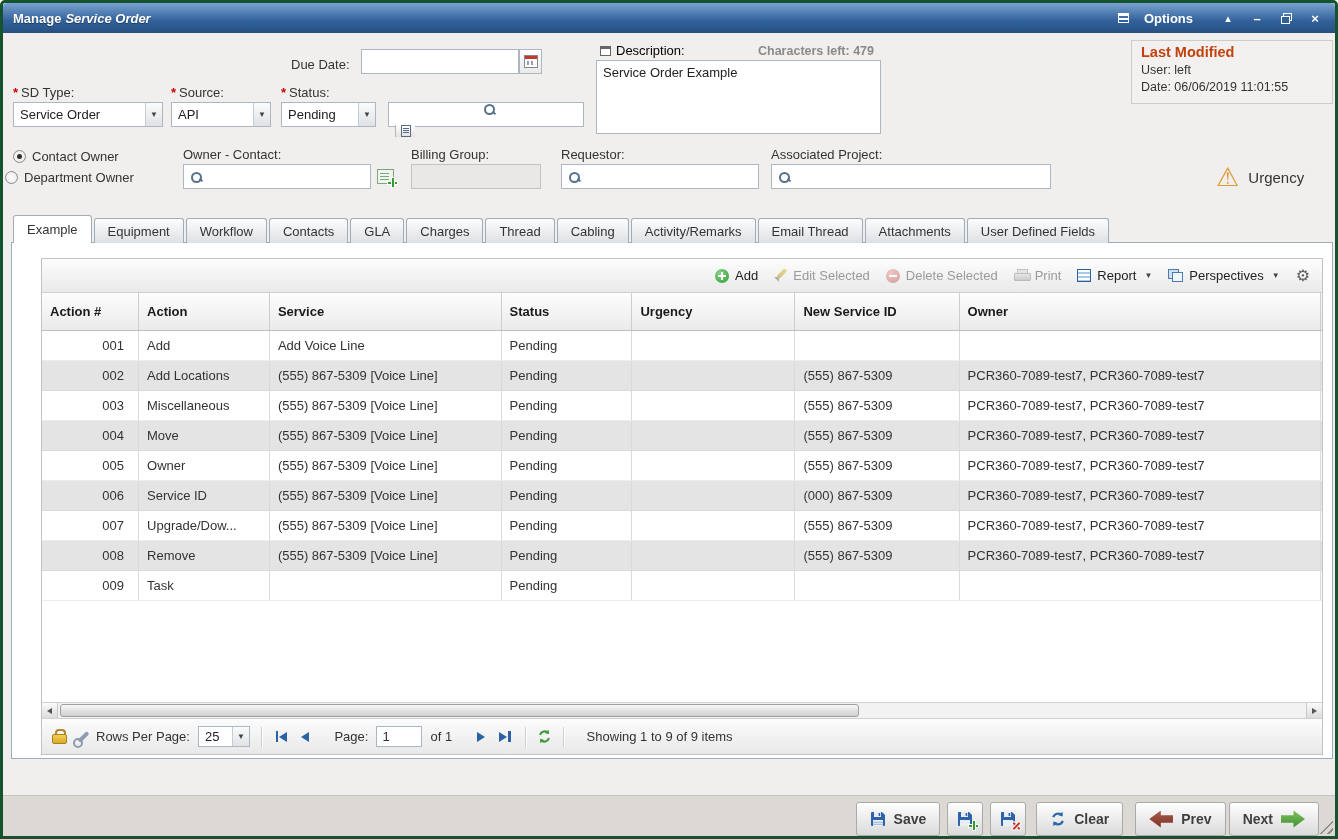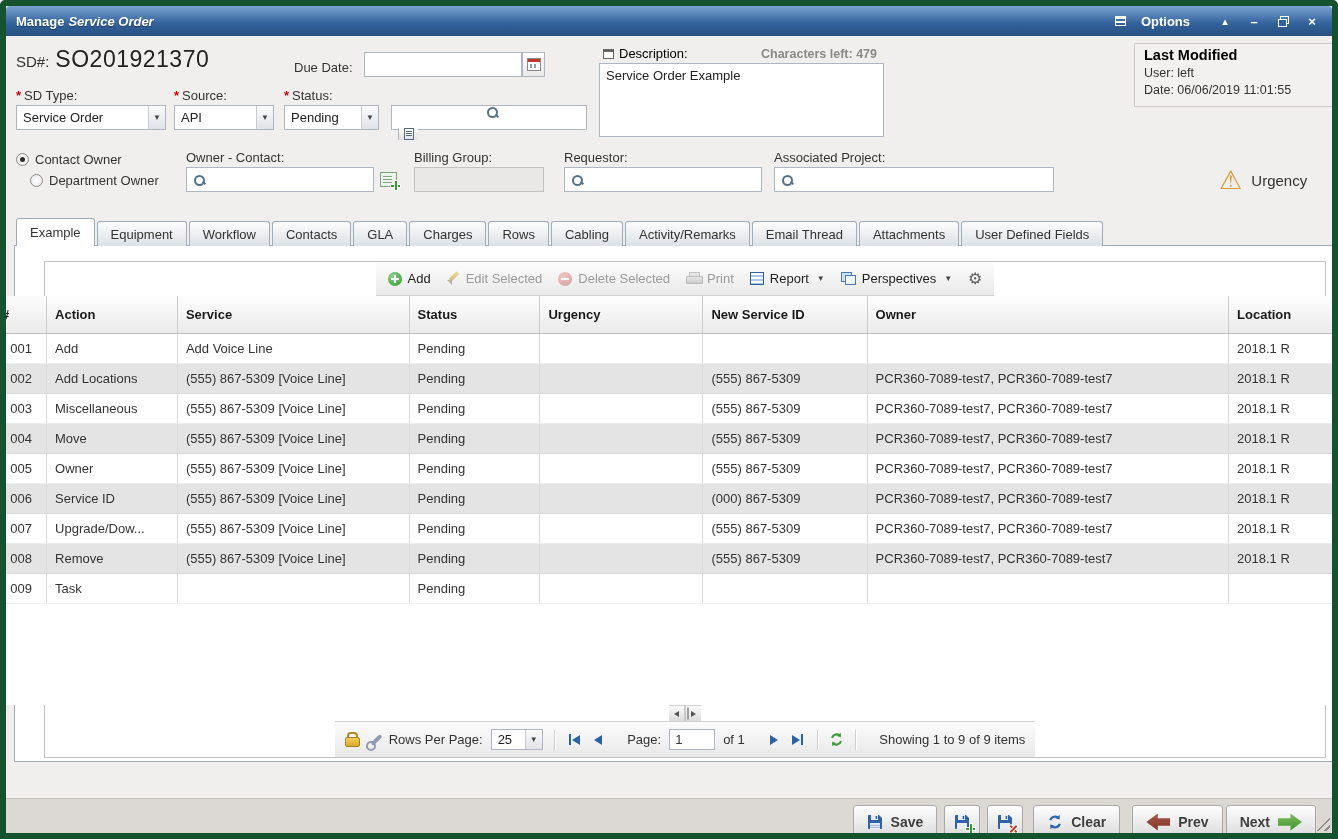--- a/index.html
+++ b/index.html
@@ -1,20 +1,20 @@
 <!DOCTYPE html>
 <html><head>
 <meta charset="utf-8">
 <style>
   * { box-sizing: border-box; margin: 0; padding: 0; }
   html,body { width:1338px; height:839px; }
   body { font-family:"Liberation Sans", sans-serif; font-size:13px; background:#fff; }
 
   .window { position:relative; width:1338px; height:839px; background:#f1efed;
-            border:6px solid #14532d; border-radius:5px 5px 0 0; overflow:hidden; }
+            border:3px solid #14532d; border-radius:5px 5px 0 0; overflow:hidden; }
 
   
   .titlebar { position:absolute; top:0; left:0; right:0; height:30px;
               background:linear-gradient(#7aa2cf,#31619b 60%,#27507f);
               border-radius:4px 4px 0 0; display:flex; align-items:center;
               justify-content:space-between; padding:0 10px; color:#fff; }
   .title { font-weight:bold; font-size:13px; text-shadow:0 1px 1px rgba(0,0,0,.4); }
   .title span { margin-right:4px; }
   .title i { font-style:italic; }
   .tb-controls { display:flex; align-items:center; gap:9px; }
@@ -59,21 +59,21 @@
 
   .desc-label-row { position:absolute; left:597px; top:10px; display:flex; align-items:center; gap:5px; }
   .descic { position:relative; width:11px; height:10px; border:1px solid #666; background:#fff; }
   .descic::before { content:""; position:absolute; top:0; left:0; right:0; height:2px; background:#666; }
   .chars-left { position:absolute; left:755px; top:11px; font-weight:bold; color:#8a8a8a; font-size:12.5px; }
   .descbox { position:absolute; left:593px; top:27px; width:285px; height:74px; background:#fff;
              border:1px solid #aeb6c2; padding:4px 6px; font-size:13px; color:#222; overflow:hidden; }
 
   .lastmod { position:absolute; left:1128px; top:7px; width:202px; height:64px;
              border:1px solid #cfccc8; background:#f3f1ef; padding:3px 9px; }
-  .lm-title { font-weight:bold; font-size:14.5px; color:#000000; margin-bottom:2px; }
+  .lm-title { font-weight:bold; font-size:14.5px; color:#c2410c; margin-bottom:2px; }
   .lm-line { font-size:12.5px; color:#333; line-height:1.35; }
 
   .mag { position:relative; width:12px; height:12px; flex:0 0 auto; }
   .mag::before { content:""; position:absolute; left:1px; top:1px; width:7px; height:7px;
                  border:2px solid #55718c; border-radius:50%; }
   .mag::after { content:""; position:absolute; left:8.5px; top:8.5px; width:4px; height:2px;
                 background:#55718c; transform:rotate(45deg); }
 
   .repbtn { width:20px; align-self:stretch; border-left:1px solid #aeb6c2;
             background:linear-gradient(#fdfdfd,#e3e3e3); display:flex; align-items:center; justify-content:center; }
@@ -102,21 +102,21 @@
   .tabpanel { position:absolute; top:212px; left:8px; width:1322px; height:544px; }
   .tabs { position:relative; z-index:2; height:28px; display:flex; align-items:flex-end; gap:2px; padding-left:2px; }
   .tab { height:25px; display:flex; align-items:center; padding:0 13px;
          background:linear-gradient(#fdfdfd,#dde0e4); border:1px solid #9facb9; border-bottom:none;
          border-radius:3px 3px 0 0; font-size:13px; color:#333; cursor:default; white-space:nowrap; }
   .tab.active { height:28px; background:#fff; }
   .tabbody { position:absolute; top:27px; left:0; right:0; bottom:0; background:#fff; border:1px solid #9facb9; }
 
   
   .gridpanel { position:absolute; left:29px; right:9px; top:15px; bottom:3px;
-               border:1px solid #c3c3c3; display:flex; flex-direction:column; background:#fff;align-items:center; }
+               border:1px solid #c3c3c3; display:flex; flex-direction:column; background:#fff; }
   .gridtoolbar { flex:0 0 34px; background:linear-gradient(#fdfdfd,#e9e9e9); border-bottom:1px solid #d0d0d0;
                  display:flex; align-items:center; justify-content:flex-end; gap:16px; padding:0 12px;
                  font-size:13px; color:#222; }
   .tbtn { display:flex; align-items:center; gap:6px; cursor:default; }
   .tbtn.disabled { color:#9b9b9b; }
   .dd { font-size:8px; color:#444; margin-left:2px; }
   .addic { position:relative; width:14px; height:14px; border-radius:50%;
            background:radial-gradient(circle at 35% 30%,#86d386,#2f9e2f); }
   .addic::before { content:""; position:absolute; left:3px; top:6px; width:8px; height:2px; background:#fff; }
   .addic::after  { content:""; position:absolute; left:6px; top:3px; width:2px; height:8px; background:#fff; }
@@ -231,24 +231,20 @@
       <div class="winbtn">
           <span class="restore-icon"></span>
         </div>
       <div class="winbtn">
           <span>×</span>
         </div>
     </div>
   </div>
 
   <div class="header">
-    <div class="sd-group">
-      <span class="sd-label">SD#:</span>
-      <span class="sd-num">SO201921370</span>
-    </div>
 
     <span class="lbl" style="left:288px;top:24px;">Due Date:</span>
     <div class="textbox" style="left:358px;top:16px;width:158px;">
         <span></span>
       </div>
     <div class="calbtn">
         <span class="calic"></span>
       </div>
 
     <div class="desc-label-row">
@@ -292,21 +288,21 @@
       <span class="combo-text">Demo, PCR</span>
       <span class="repbtn">
           <span class="bookic"></span>
         </span>
     </div>
 
     <div class="radio-row" style="left:10px;top:116px;">
       <span class="radio sel"></span>
       <span>Contact Owner</span>
     </div>
-    <div class="radio-row" style="left:24px;top:137px;">
+    <div class="radio-row" style="left:2px;top:137px;">
       <span class="radio"></span>
       <span>Department Owner</span>
     </div>
 
     <span class="lbl" style="left:180px;top:114px;">Owner - Contact:</span>
     <div class="textbox" style="left:180px;top:131px;width:188px;">
       <span class="mag"></span>
       <span></span>
     </div>
     <span class="addcontact" style="position:absolute;left:374px;top:136px;">
@@ -337,21 +333,21 @@
   </div>
 
   <div class="tabpanel">
     <div class="tabs">
         <div class="tab active">Example</div>
         <div class="tab">Equipment</div>
         <div class="tab">Workflow</div>
         <div class="tab">Contacts</div>
         <div class="tab">GLA</div>
         <div class="tab">Charges</div>
-        <div class="tab">Rows</div>
+        <div class="tab">Thread</div>
         <div class="tab">Cabling</div>
         <div class="tab">Activity/Remarks</div>
         <div class="tab">Email Thread</div>
         <div class="tab">Attachments</div>
         <div class="tab">User Defined Fields</div>
       </div>
     <div class="tabbody">
       <div class="gridpanel">
 
         <div class="gridtoolbar">

